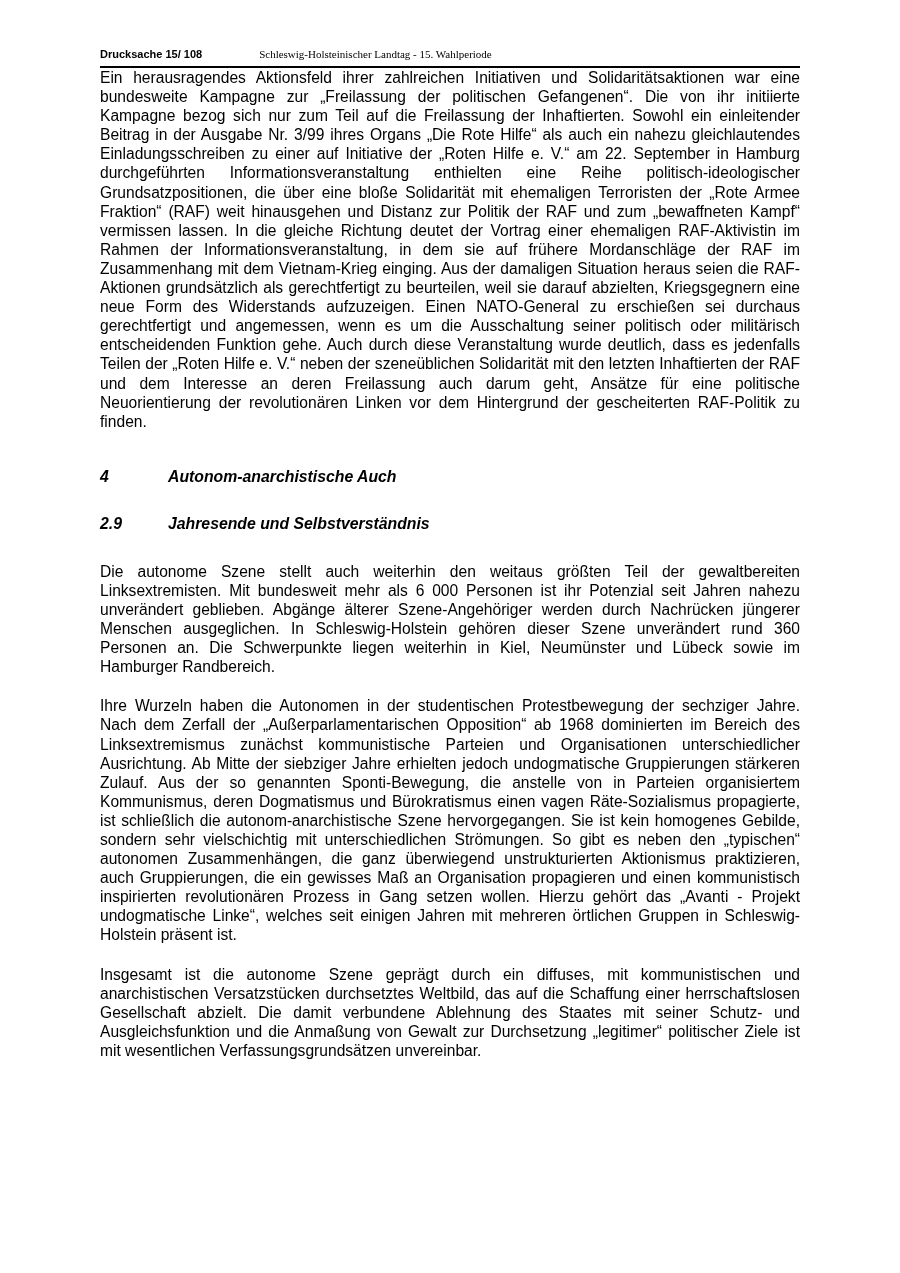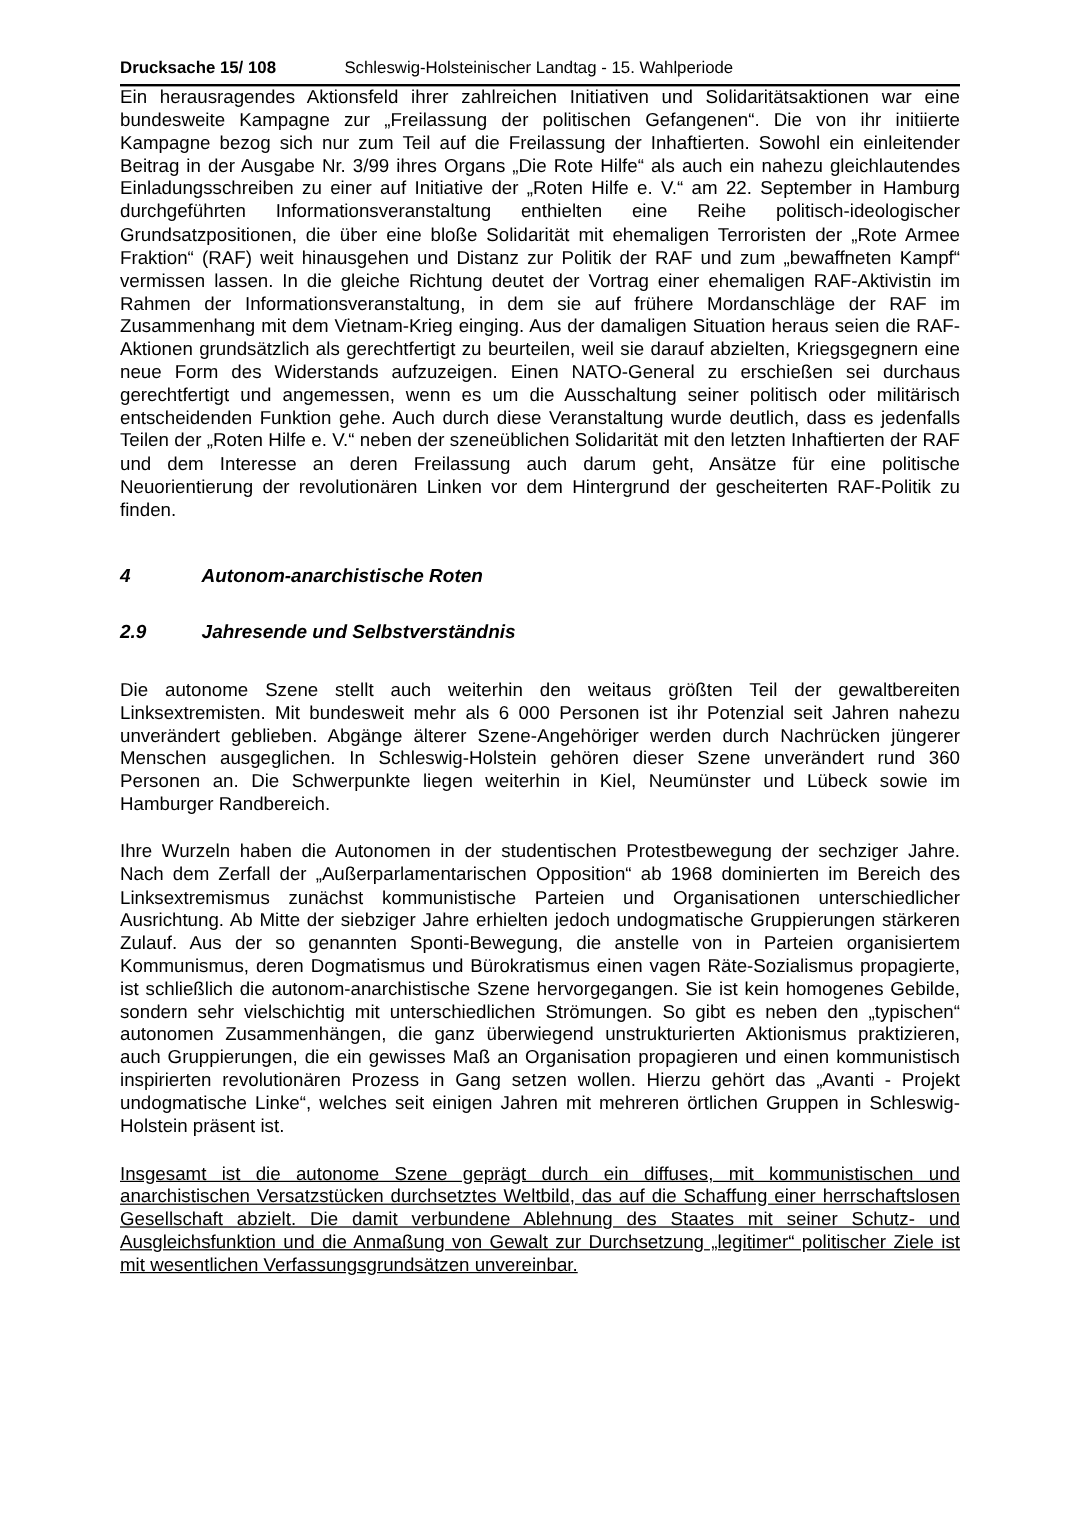--- a/index.html
+++ b/index.html
@@ -25,47 +25,48 @@
     left: 100px;
     top: 0;
     width: 700px;
   }
 
   
   .doc-header {
     padding-top: 48px;
     display: flex;
     align-items: center;
-    font-size: 14px;
+    font-size: 11px;
   }
   .doc-header .drucksache {
     font-weight: bold;
     white-space: nowrap;
   }
   .doc-header .landtag {
     margin-left: 57px;
     white-space: nowrap;
+    font-family: Liberation Serif, serif;
   }
   .header-rule {
     margin-top: 6px;
     border-bottom: 2.2px solid #000;
     width: 700px;
   }
 
   
   p.body {
     font-size: 15.6px;
     line-height: 1.225;
     text-align: justify;
     margin: 0 0 20px 0;
     -webkit-hyphens: none;
     hyphens: none;
   }
   p.body.first { margin-top: 19px; }
-  p.body.last { margin-bottom: 0; text-decoration: underline; }
+  p.body.last { margin-bottom: 0; }
 
   
   .heading {
     display: flex;
     font-weight: bold;
     font-style: italic;
     font-size: 15.8px;
   }
   .heading .num {
     width: 68px;
@@ -95,21 +96,21 @@
       <span class="drucksache">Drucksache 15/ 108</span>
       <span class="landtag">Schleswig-Holsteinischer Landtag - 15. Wahlperiode</span>
     </div>
     <div class="header-rule"></div>
 
 
     <p class="body">Ein herausragendes Aktionsfeld ihrer zahlreichen Initiativen und Solidaritätsaktionen war eine bundesweite Kampagne zur „Freilassung der politischen Gefangenen“. Die von ihr initiierte Kampagne bezog sich nur zum Teil auf die Freilassung der Inhaftierten. Sowohl ein einleitender Beitrag in der Ausgabe Nr. 3/99 ihres Organs „Die Rote Hilfe“ als auch ein nahezu gleichlautendes Einladungsschreiben zu einer auf Initiative der „Roten Hilfe e. V.“ am 22. September in Hamburg durchgeführten Informationsveranstaltung enthielten eine Reihe politisch-ideologischer Grundsatzpositionen, die über eine bloße Solidarität mit ehemaligen Terroristen der „Rote Armee Fraktion“ (RAF) weit hinausgehen und Distanz zur Politik der RAF und zum „bewaffneten Kampf“ vermissen lassen. In die gleiche Richtung deutet der Vortrag einer ehemaligen RAF-Aktivistin im Rahmen der Informationsveranstaltung, in dem sie auf frühere Mordanschläge der RAF im Zusammenhang mit dem Vietnam-Krieg einging. Aus der damaligen Situation heraus seien die RAF-Aktionen grundsätzlich als gerechtfertigt zu beurteilen, weil sie darauf abzielten, Kriegsgegnern eine neue Form des Widerstands aufzuzeigen. Einen NATO-General zu erschießen sei durchaus gerechtfertigt und angemessen, wenn es um die Ausschaltung seiner politisch oder militärisch entscheidenden Funktion gehe. Auch durch diese Veranstaltung wurde deutlich, dass es jedenfalls Teilen der „Roten Hilfe e. V.“ neben der szeneüblichen Solidarität mit den letzten Inhaftierten der RAF und dem Interesse an deren Freilassung auch darum geht, Ansätze für eine politische Neuorientierung der revolutionären Linken vor dem Hintergrund der gescheiterten RAF-Politik zu finden.</p>
 
     <div class="heading h1">
       <span class="num">4</span>
-      <span>Autonom-anarchistische Roten</span>
+      <span>Autonom-anarchistische Auch</span>
     </div>
 
     <div class="heading h2">
       <span class="num">2.9</span>
       <span>Jahresende und Selbstverständnis</span>
     </div>
 
     <p class="body">Die autonome Szene stellt auch weiterhin den weitaus größten Teil der gewaltbereiten Linksextremisten. Mit bundesweit mehr als 6 000 Personen ist ihr Potenzial seit Jahren nahezu unverändert geblieben. Abgänge älterer Szene-Angehöriger werden durch Nachrücken jüngerer Menschen ausgeglichen. In Schleswig-Holstein gehören dieser Szene unverändert rund 360 Personen an.  Die Schwerpunkte liegen weiterhin in Kiel, Neumünster und Lübeck sowie im Hamburger Randbereich.</p>
 
     <p class="body">Ihre Wurzeln haben die Autonomen in der studentischen Protestbewegung der sechziger Jahre. Nach dem Zerfall der „Außerparlamentarischen Opposition“ ab 1968 dominierten im Bereich des Linksextremismus zunächst kommunistische Parteien und Organisationen unterschiedlicher Ausrichtung. Ab Mitte der siebziger Jahre erhielten jedoch undogmatische Gruppierungen stärkeren Zulauf. Aus der so genannten Sponti-Bewegung, die anstelle von in Parteien organisiertem Kommunismus, deren Dogmatismus und Bürokratismus einen vagen Räte-Sozialismus propagierte, ist schließlich die autonom-anarchistische Szene hervorgegangen.  Sie ist kein homogenes Gebilde, sondern sehr vielschichtig mit unterschiedlichen Strömungen. So gibt es neben den „typischen“ autonomen Zusammenhängen, die ganz überwiegend unstrukturierten Aktionismus praktizieren, auch Gruppierungen, die ein gewisses Maß an Organisation propagieren und einen kommunistisch inspirierten revolutionären Prozess in Gang setzen wollen. Hierzu gehört das „Avanti - Projekt undogmatische Linke“, welches seit einigen Jahren mit mehreren örtlichen Gruppen in Schleswig-Holstein präsent ist.</p>

